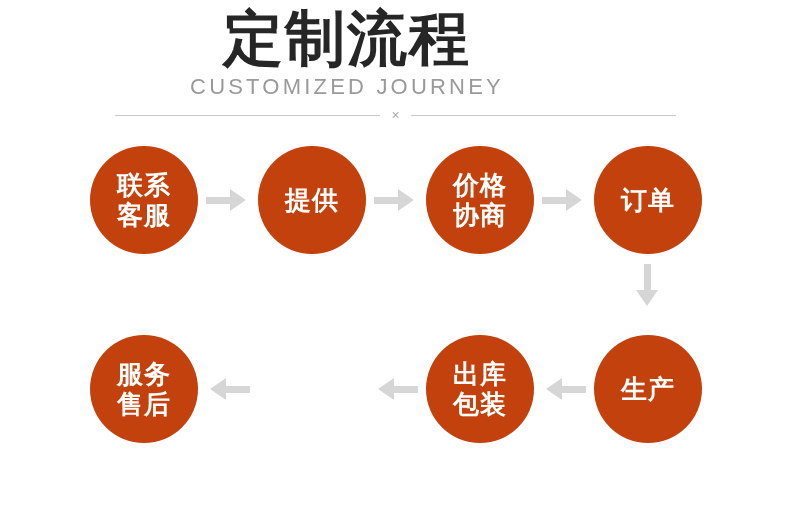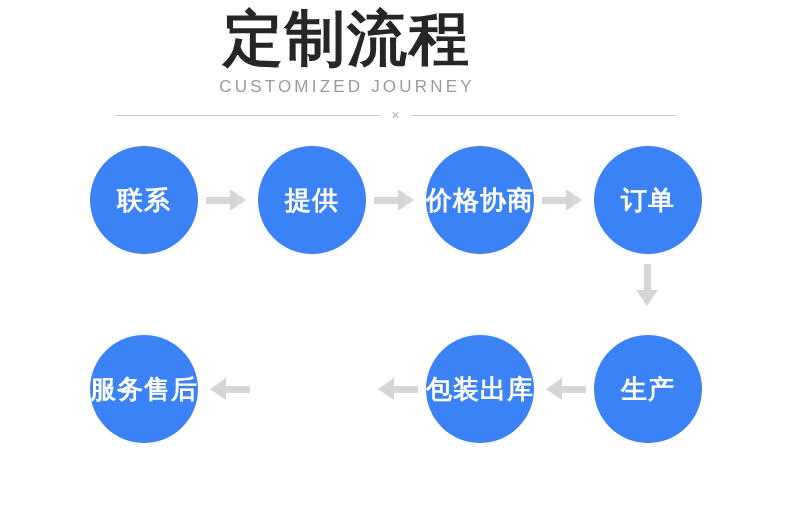--- a/index.html
+++ b/index.html
@@ -35,21 +35,21 @@
     font-size: 60px;
     line-height: 66px;
     font-weight: bold;
     color: #262626;
     letter-spacing: 2px;
     font-family: "DejaVu Sans", "Liberation Sans", sans-serif;
   }
   .page-subtitle {
     margin: 0;
     padding-top: 6px;
-    font-size: 17px;
+    font-size: 22px;
     line-height: 20px;
     font-weight: normal;
     color: #9a9a9a;
     letter-spacing: 3.2px;
     font-family: "Liberation Sans", sans-serif;
   }
 
   .divider {
     position: absolute;
     left: 115px;
@@ -81,23 +81,23 @@
     top: 140px;
     width: 790px;
     height: 330px;
   }
 
   .node {
     position: absolute;
     width: 108px;
     height: 108px;
     border-radius: 50%;
-    background: #3b82f6;
+    background: #c2410c;
     display: flex;
-    flex-direction: row;
+    flex-direction: column;
     align-items: center;
     justify-content: center;
     box-sizing: border-box;
   }
   .node-line {
     color: #ffffff;
     font-size: 26px;
     line-height: 30px;
     font-weight: bold;
     letter-spacing: 1px;
@@ -187,20 +187,21 @@
   <div class="divider">
     <span class="divider-line"></span>
     <span class="divider-mark">×</span>
     <span class="divider-line"></span>
   </div>
 
   <div class="flow">
 
     <div class="node r1 c1">
       <span class="node-line">联系</span>
+      <span class="node-line">客服</span>
     </div>
     <div class="arrow-h arrow-right ar1">
       <span class="shaft"></span>
       <span class="head"></span>
     </div>
 
     <div class="node r1 c2">
       <span class="node-line">提供</span>
     </div>
     <div class="arrow-h arrow-right ar2">
@@ -234,22 +235,22 @@
       <span class="shaft"></span>
       <span class="head"></span>
     </div>
 
     <div class="arrow-h arrow-left al2">
       <span class="shaft"></span>
       <span class="head"></span>
     </div>
 
     <div class="node r2 c3">
+      <span class="node-line">出库</span>
       <span class="node-line">包装</span>
-      <span class="node-line">出库</span>
     </div>
     <div class="arrow-h arrow-left al3">
       <span class="shaft"></span>
       <span class="head"></span>
     </div>
 
     <div class="node r2 c4">
       <span class="node-line">生产</span>
     </div>
 

